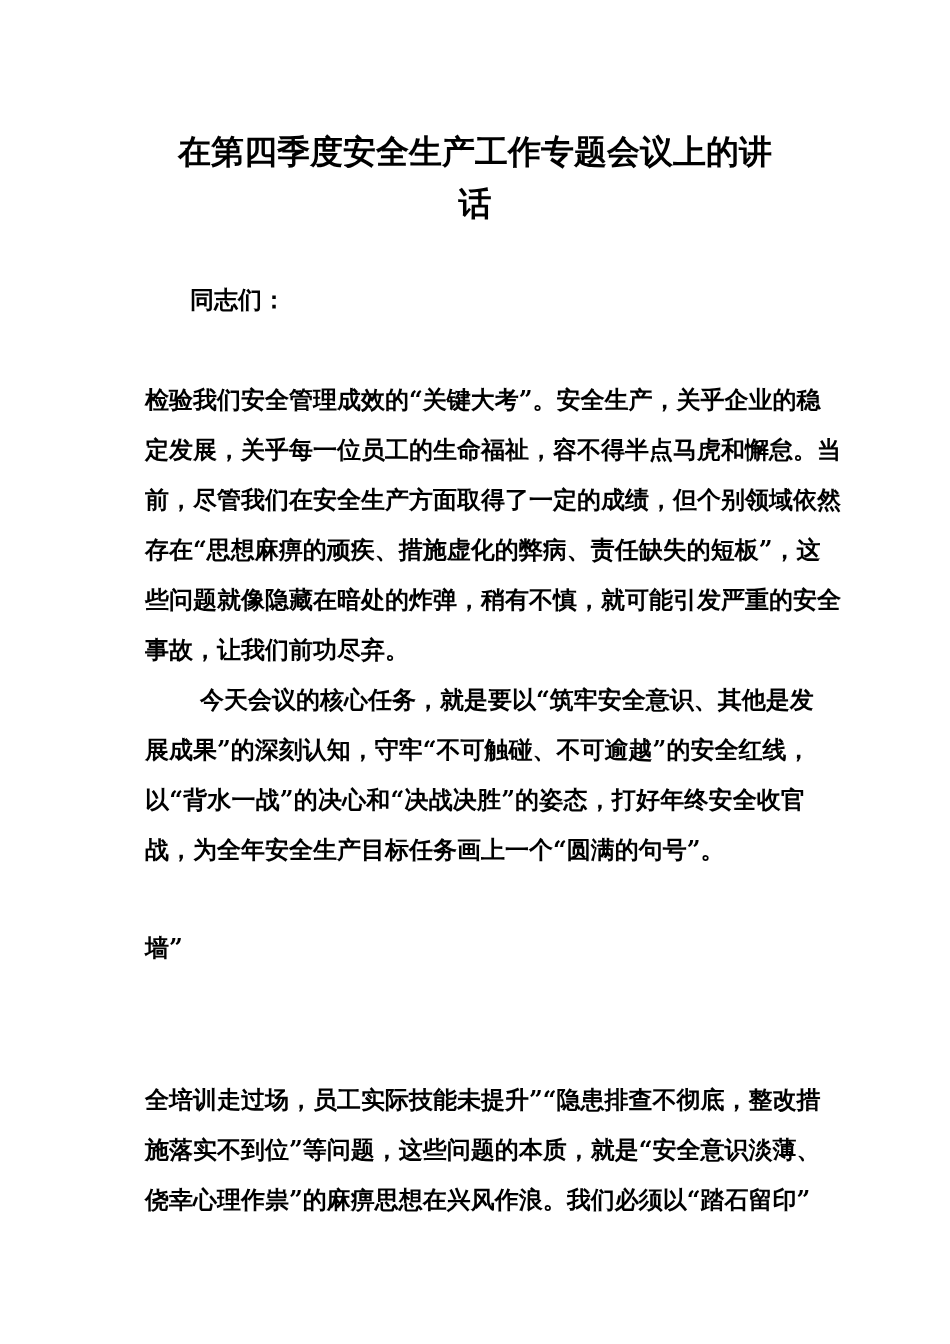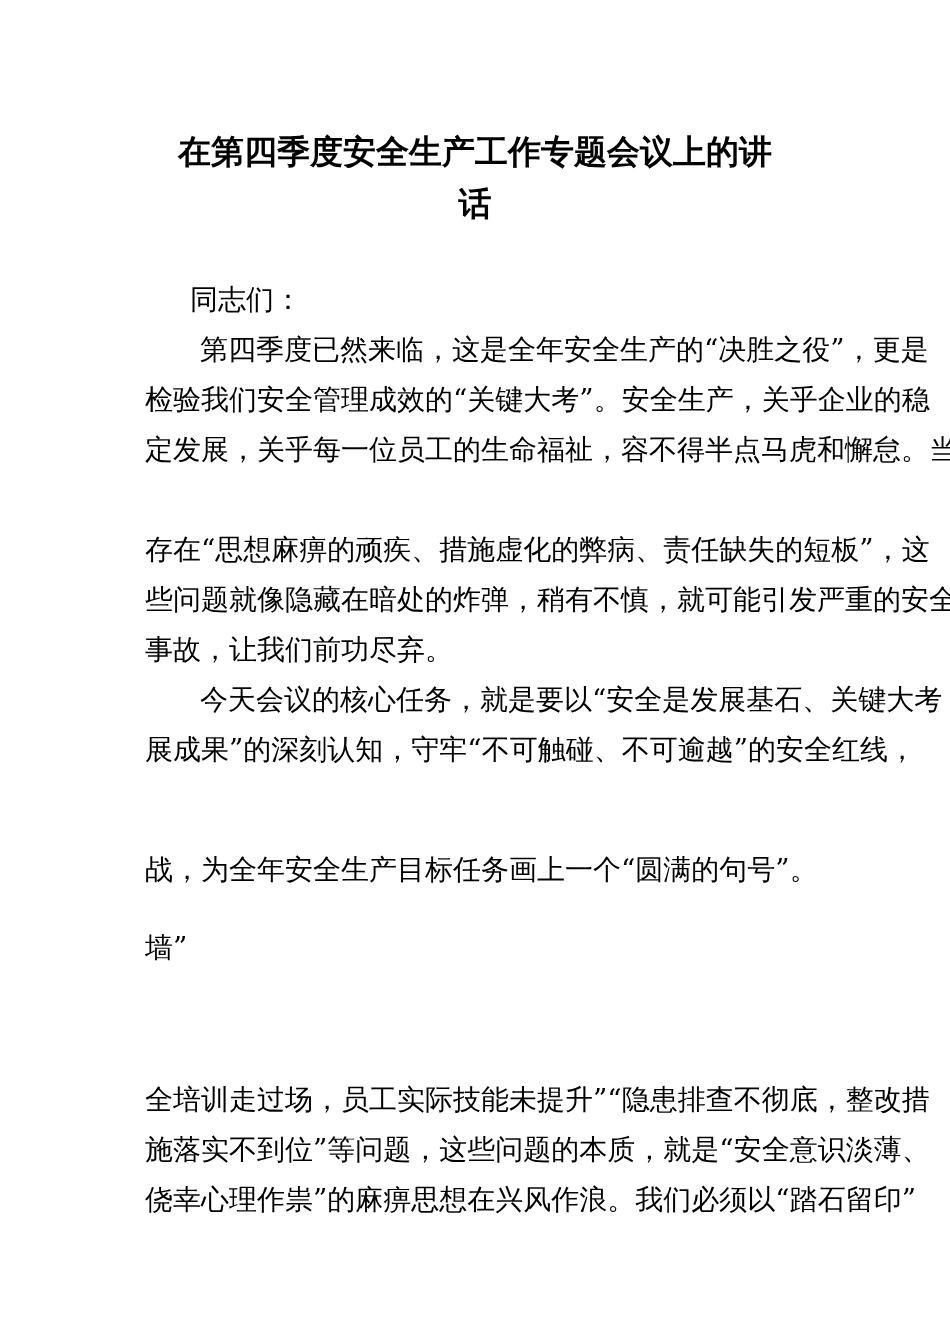--- a/index.html
+++ b/index.html
@@ -31,52 +31,54 @@
       font-weight: bold;
       font-size: 33px;
       line-height: 48px;
       letter-spacing: 0px;
       white-space: nowrap;
     }
     .line {
       position: absolute;
       left: 145px;
       width: 660px;
-      font-size: 28px;
+      font-size: 24px;
       line-height: 30px;
       white-space: nowrap;
       text-align: justify;
       text-align-last: justify;
+      font-weight: bold;
     }
     .line.last {
       text-align-last: left;
     }
     .indent { left: 200px; width: 605px; }
     .indent-small { left: 190px; width: 615px; }
   </style>
 </head>
 <body>
 
 <div class="page">
 
   <div class="title" style="top:128px;">在第四季度安全生产工作专题会议上的讲</div>
   <div class="title" style="top:180px;">话</div>
 
   <div class="line last indent-small" style="top:285px;">同志们：</div>
 
-  <div class="line indent" style="top:335px;">第四季度已然来临，这是全年安全生产的“决胜之役”，更是</div>
   <div class="line" style="top:385px;">检验我们安全管理成效的“关键大考”。安全生产，关乎企业的稳</div>
   <div class="line" style="top:435px;">定发展，关乎每一位员工的生命福祉，容不得半点马虎和懈怠。当</div>
+  <div class="line" style="top:485px;">前，尽管我们在安全生产方面取得了一定的成绩，但个别领域依然</div>
   <div class="line" style="top:535px;">存在“思想麻痹的顽疾、措施虚化的弊病、责任缺失的短板”，这</div>
   <div class="line" style="top:585px;">些问题就像隐藏在暗处的炸弹，稍有不慎，就可能引发严重的安全</div>
   <div class="line last" style="top:635px;">事故，让我们前功尽弃。</div>
 
-  <div class="line indent" style="top:685px;">今天会议的核心任务，就是要以“安全是发展基石、关键大考</div>
+  <div class="line indent" style="top:685px;">今天会议的核心任务，就是要以“筑牢安全意识、其他是发</div>
   <div class="line" style="top:735px;">展成果”的深刻认知，守牢“不可触碰、不可逾越”的安全红线，</div>
-  <div class="line last" style="top:835px;margin-top:20px;">战，为全年安全生产目标任务画上一个“圆满的句号”。</div>
+  <div class="line" style="top:785px;">以“背水一战”的决心和“决战决胜”的姿态，打好年终安全收官</div>
+  <div class="line last" style="top:835px;">战，为全年安全生产目标任务画上一个“圆满的句号”。</div>
 
   <div class="line last" style="top:933px;">墙”</div>
 
   <div class="line" style="top:1085px;">全培训走过场，员工实际技能未提升”“隐患排查不彻底，整改措</div>
   <div class="line" style="top:1135px;">施落实不到位”等问题，这些问题的本质，就是“安全意识淡薄、</div>
   <div class="line" style="top:1185px;">侥幸心理作祟”的麻痹思想在兴风作浪。我们必须以“踏石留印”</div>
 
 </div>
 
 </body></html>

